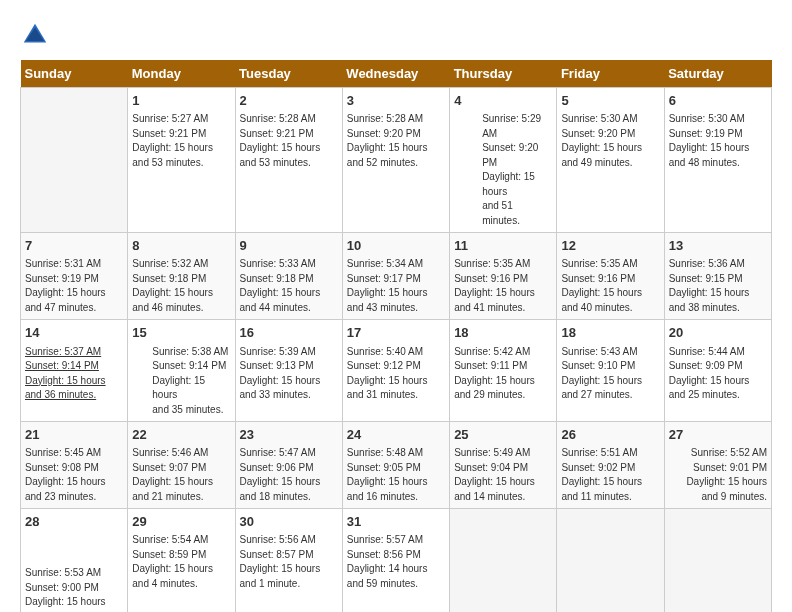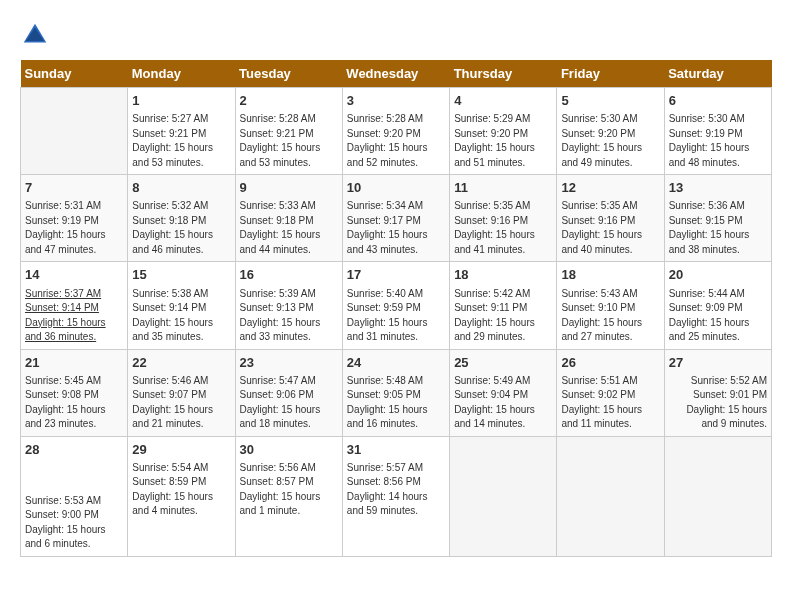--- a/index.html
+++ b/index.html
@@ -139,21 +139,21 @@
         </td>
         <td>
           <span class="day-number">3</span>
           <div class="day-info" style="white-space: pre-line;">Sunrise: 5:28 AM
 Sunset: 9:20 PM
 Daylight: 15 hours
 and 52 minutes.</div>
         </td>
         <td>
           <span class="day-number">4</span>
-          <div class="day-info" style="white-space: pre-line;">Sunrise: 5:29 AM
+          <div class="day-info" style="white-space: pre-line; margin-left: 28px;">Sunrise: 5:29 AM
 Sunset: 9:20 PM
 Daylight: 15 hours
 and 51 minutes.</div>
         </td>
         <td>
           <span class="day-number">5</span>
           <div class="day-info" style="white-space: pre-line;">Sunrise: 5:30 AM
 Sunset: 9:20 PM
 Daylight: 15 hours
 and 49 minutes.</div>
@@ -220,36 +220,36 @@
       <tr>
         <td>
           <span class="day-number">14</span>
           <div class="day-info" style="white-space: pre-line; text-decoration: underline;">Sunrise: 5:37 AM
 Sunset: 9:14 PM
 Daylight: 15 hours
 and 36 minutes.</div>
         </td>
         <td>
           <span class="day-number">15</span>
-          <div class="day-info" style="white-space: pre-line;">Sunrise: 5:38 AM
+          <div class="day-info" style="white-space: pre-line; margin-left: 20px;">Sunrise: 5:38 AM
 Sunset: 9:14 PM
 Daylight: 15 hours
 and 35 minutes.</div>
         </td>
         <td>
           <span class="day-number">16</span>
           <div class="day-info" style="white-space: pre-line;">Sunrise: 5:39 AM
 Sunset: 9:13 PM
 Daylight: 15 hours
 and 33 minutes.</div>
         </td>
         <td>
           <span class="day-number">17</span>
           <div class="day-info" style="white-space: pre-line;">Sunrise: 5:40 AM
-Sunset: 9:59 PM
+Sunset: 9:12 PM
 Daylight: 15 hours
 and 31 minutes.</div>
         </td>
         <td>
           <span class="day-number">18</span>
           <div class="day-info" style="white-space: pre-line;">Sunrise: 5:42 AM
 Sunset: 9:11 PM
 Daylight: 15 hours
 and 29 minutes.</div>
         </td>

